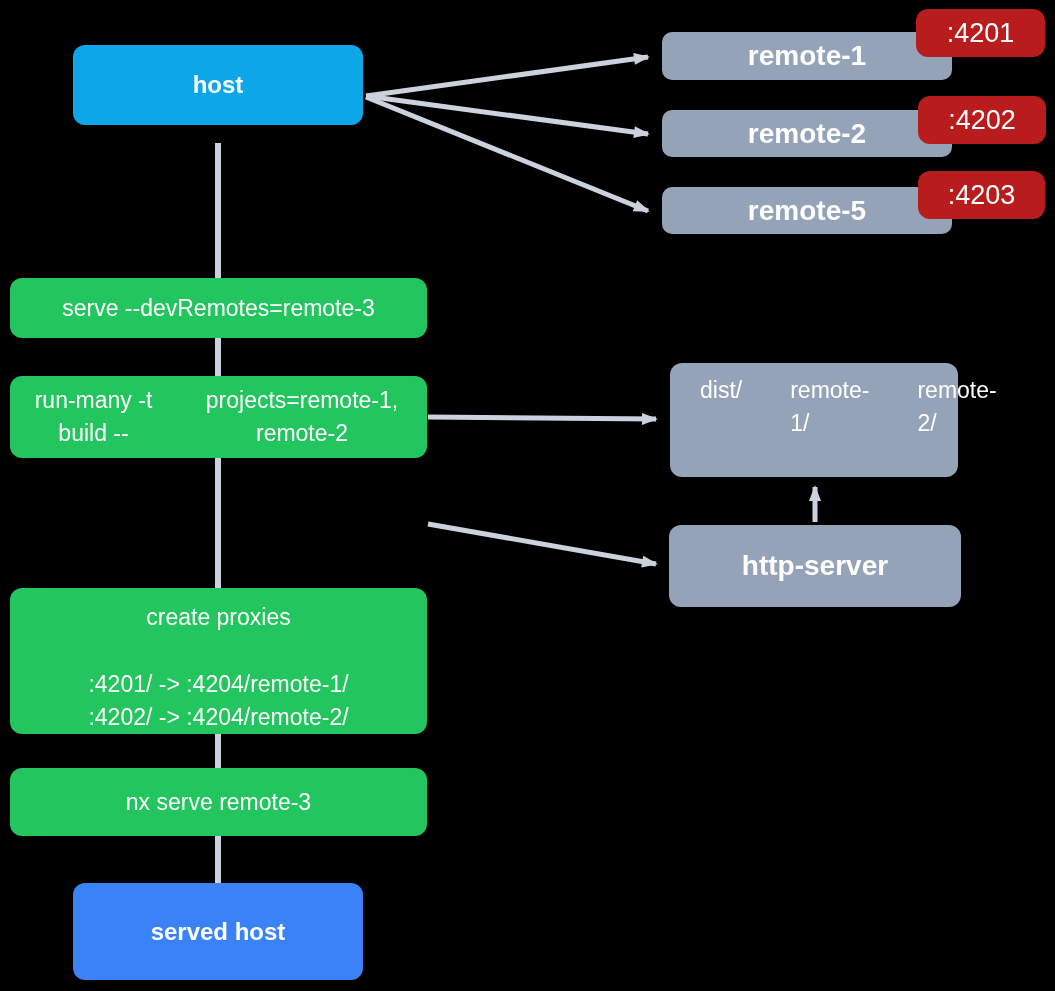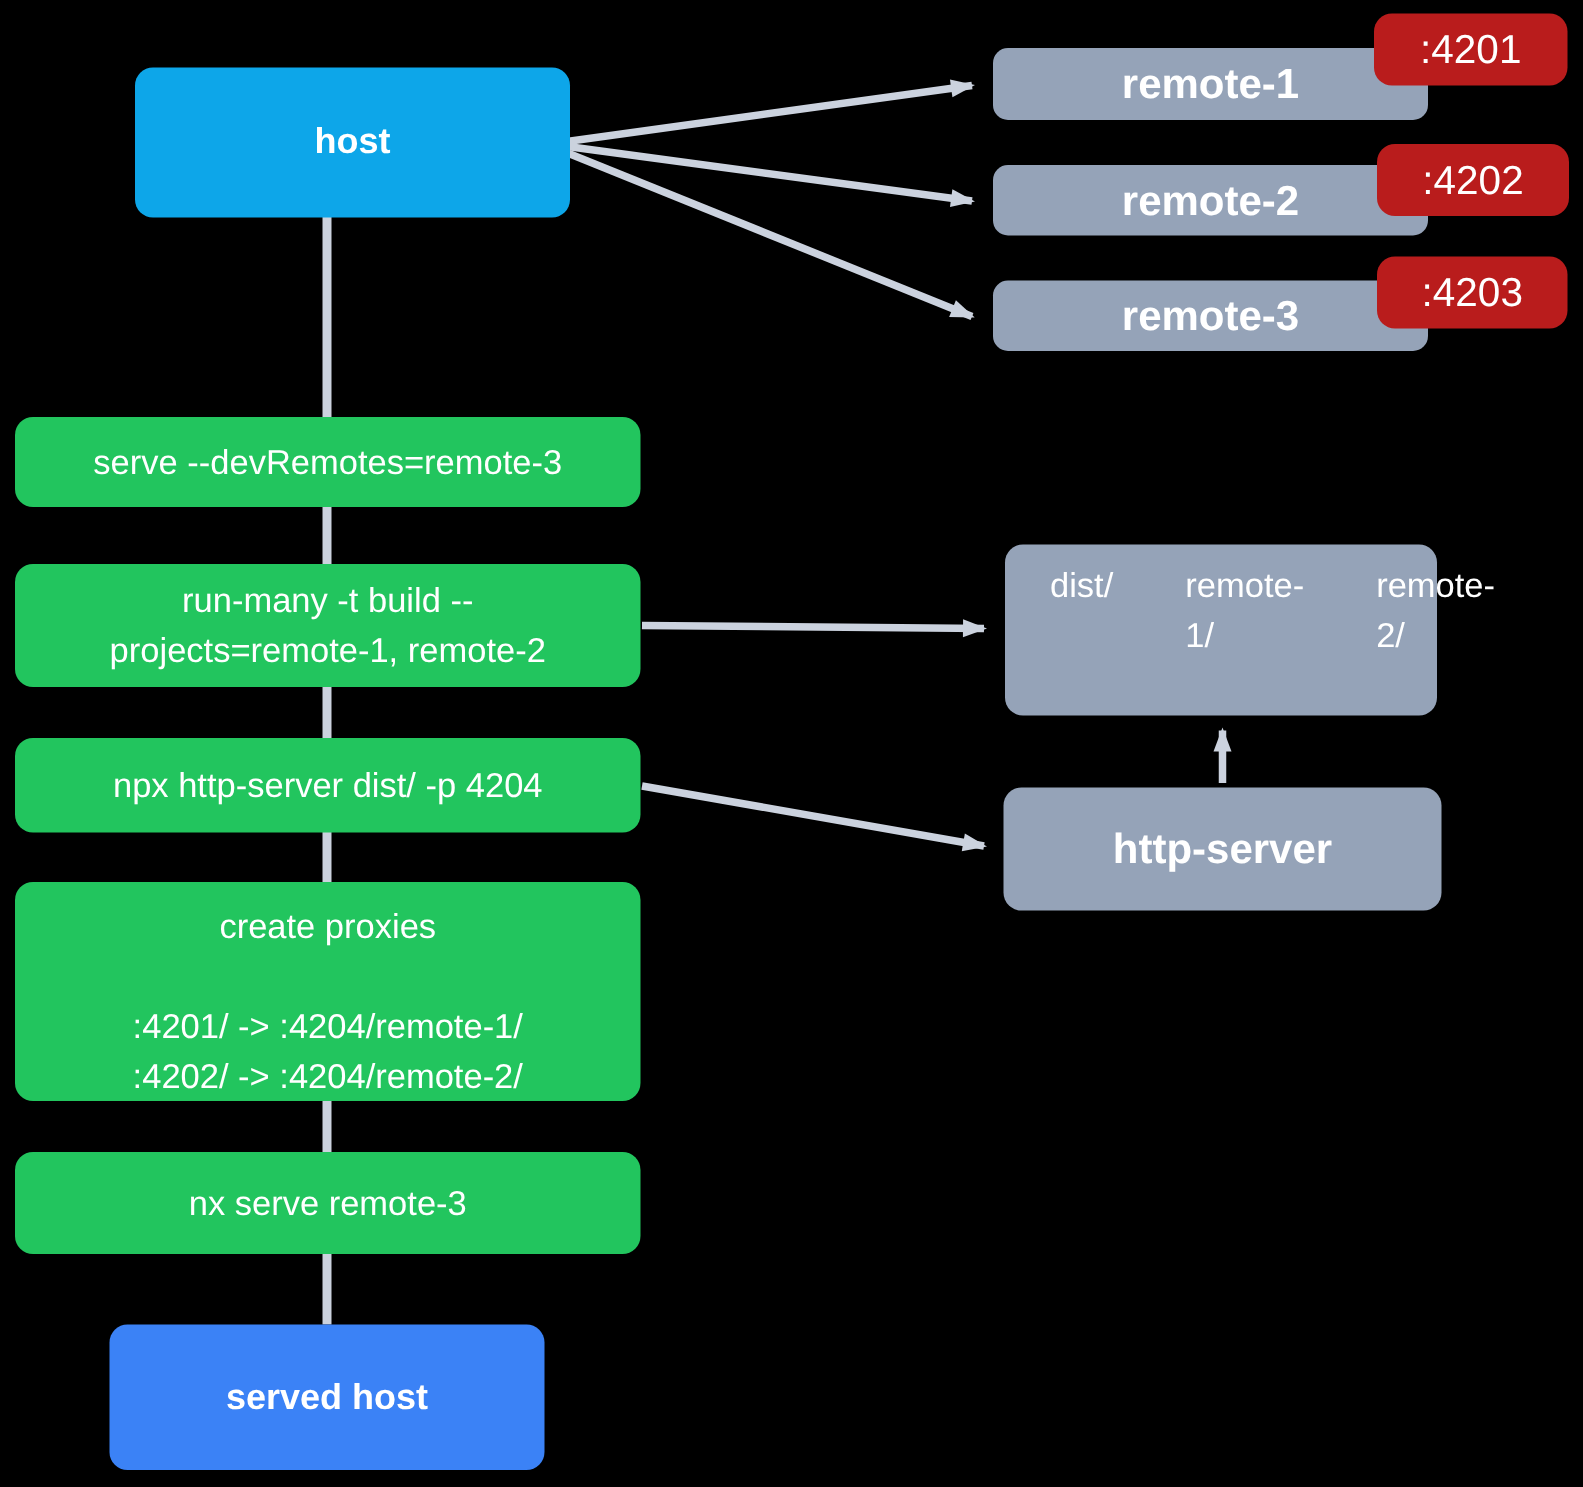--- a/index.html
+++ b/index.html
@@ -85,57 +85,54 @@
     <line x1="366" y1="96" x2="648" y2="134" stroke="#cbd2de" stroke-width="5" marker-end="url(#arrow)"></line>
     <line x1="366" y1="97" x2="648" y2="211" stroke="#cbd2de" stroke-width="5" marker-end="url(#arrow)"></line>
 
     <line x1="428" y1="417" x2="656" y2="419" stroke="#cbd2de" stroke-width="5" marker-end="url(#arrow)"></line>
 
     <line x1="428" y1="524" x2="656" y2="564" stroke="#cbd2de" stroke-width="5" marker-end="url(#arrow)"></line>
 
     <line x1="815" y1="522" x2="815" y2="487" stroke="#cbd2de" stroke-width="5" marker-end="url(#arrow)"></line>
   </svg>
 
-  <div class="node host-blue" style="left:90px; top:45px; width:290px; height:100px;">
+  <div class="node host-blue" style="left:73px; top:45px; width:290px; height:80px;">
     <span>host</span>
   </div>
 
   <div class="node gray-node" style="left:662px; top:32px; width:290px; height:48px;">
     <span>remote-1</span>
   </div>
   <div class="badge" style="left:916px; top:9px; width:129px; height:48px;">
     <span>:4201</span>
   </div>
 
   <div class="node gray-node" style="left:662px; top:110px; width:290px; height:47px;">
     <span>remote-2</span>
   </div>
   <div class="badge" style="left:918px; top:96px; width:128px; height:48px;">
     <span>:4202</span>
   </div>
 
   <div class="node gray-node" style="left:662px; top:187px; width:290px; height:47px;">
-    <span>remote-3</span>
+    <span>remote-5</span>
   </div>
   <div class="badge" style="left:918px; top:171px; width:127px; height:48px;">
     <span>:4203</span>
   </div>
 
   <div class="node green-node" style="left:10px; top:278px; width:417px; height:60px;">
     <span>serve --devRemotes=remote-3</span>
   </div>
 
-  <div class="node green-node" style="left:10px; top:376px; width:417px; height:82px; flex-direction:column;">
+  <div class="node green-node" style="left:10px; top:376px; width:417px; height:82px; flex-direction:row;">
     <div>run-many -t build --</div>
     <div>projects=remote-1, remote-2</div>
   </div>
 
-  <div class="node green-node" style="left:10px; top:492px; width:417px; height:63px;">
-    <span>npx http-server dist/ -p 4204</span>
-  </div>
 
   <div class="node green-node proxy-node" style="left:10px; top:588px; width:417px; height:146px;">
     <div>create proxies</div>
     <div class="proxy-gap"></div>
     <div>:4201/ -&gt; :4204/remote-1/</div>
     <div>:4202/ -&gt; :4204/remote-2/</div>
   </div>
 
   <div class="node green-node" style="left:10px; top:768px; width:417px; height:68px;">
     <span>nx serve remote-3</span>

